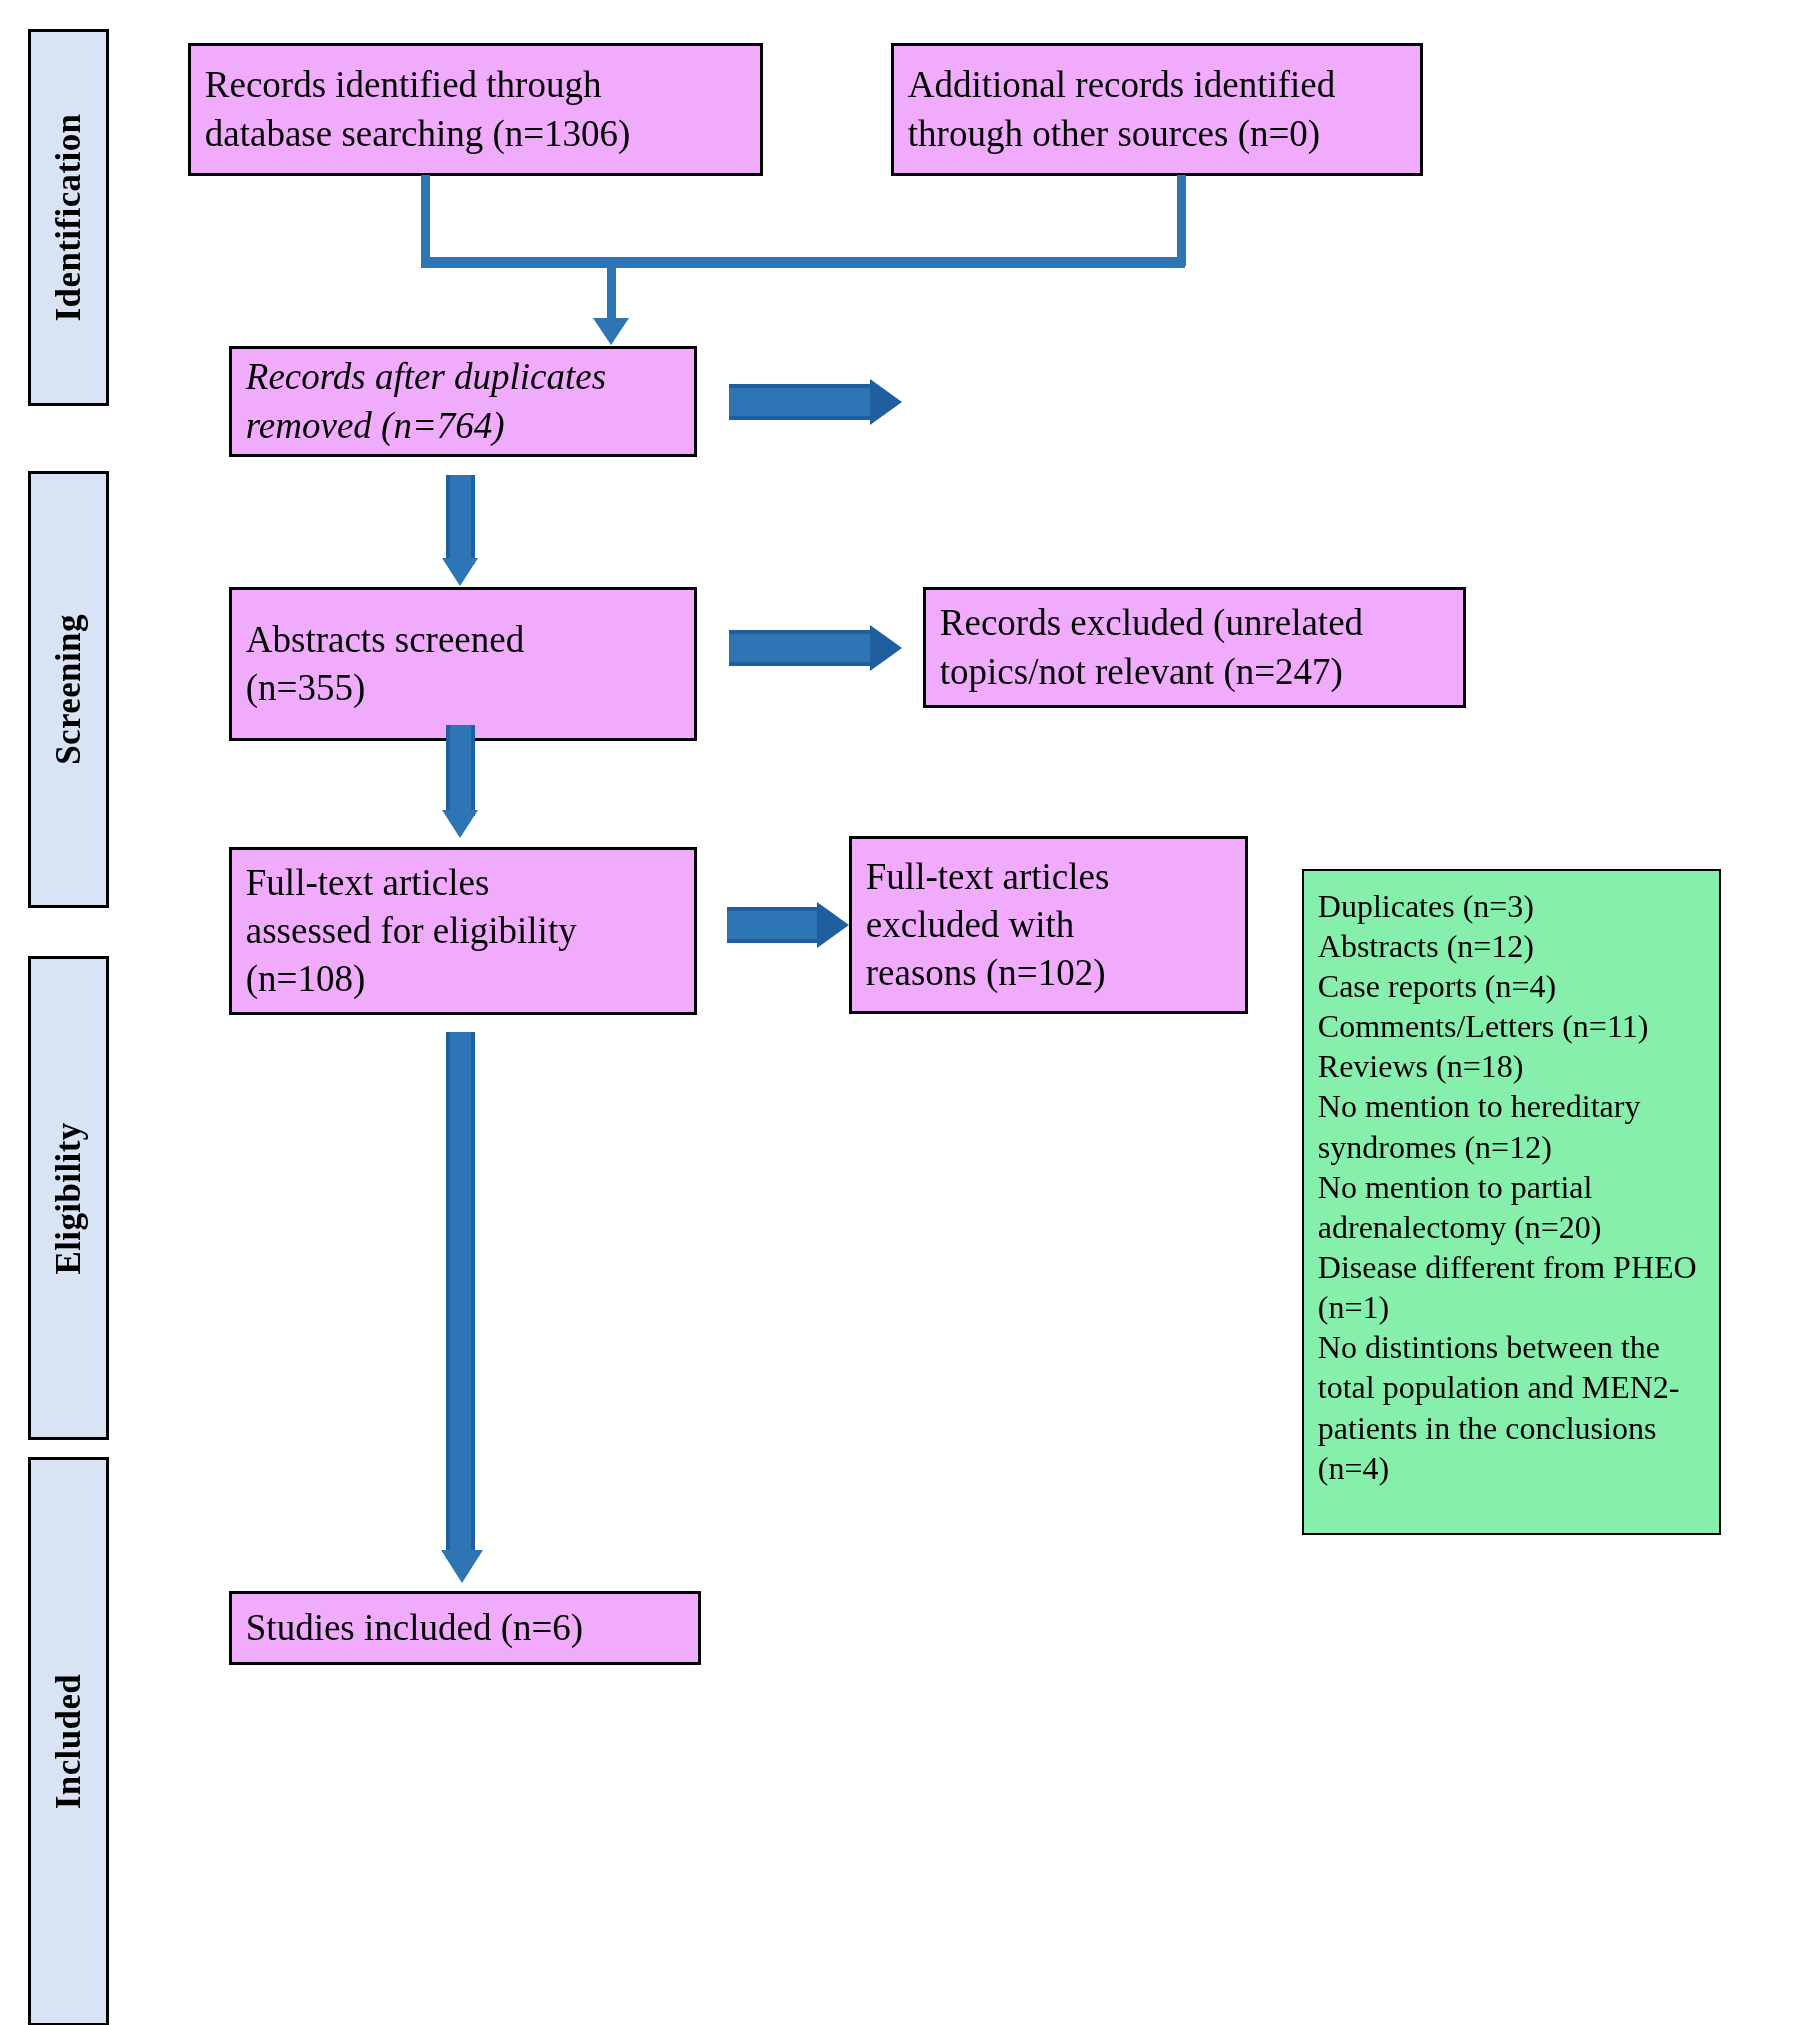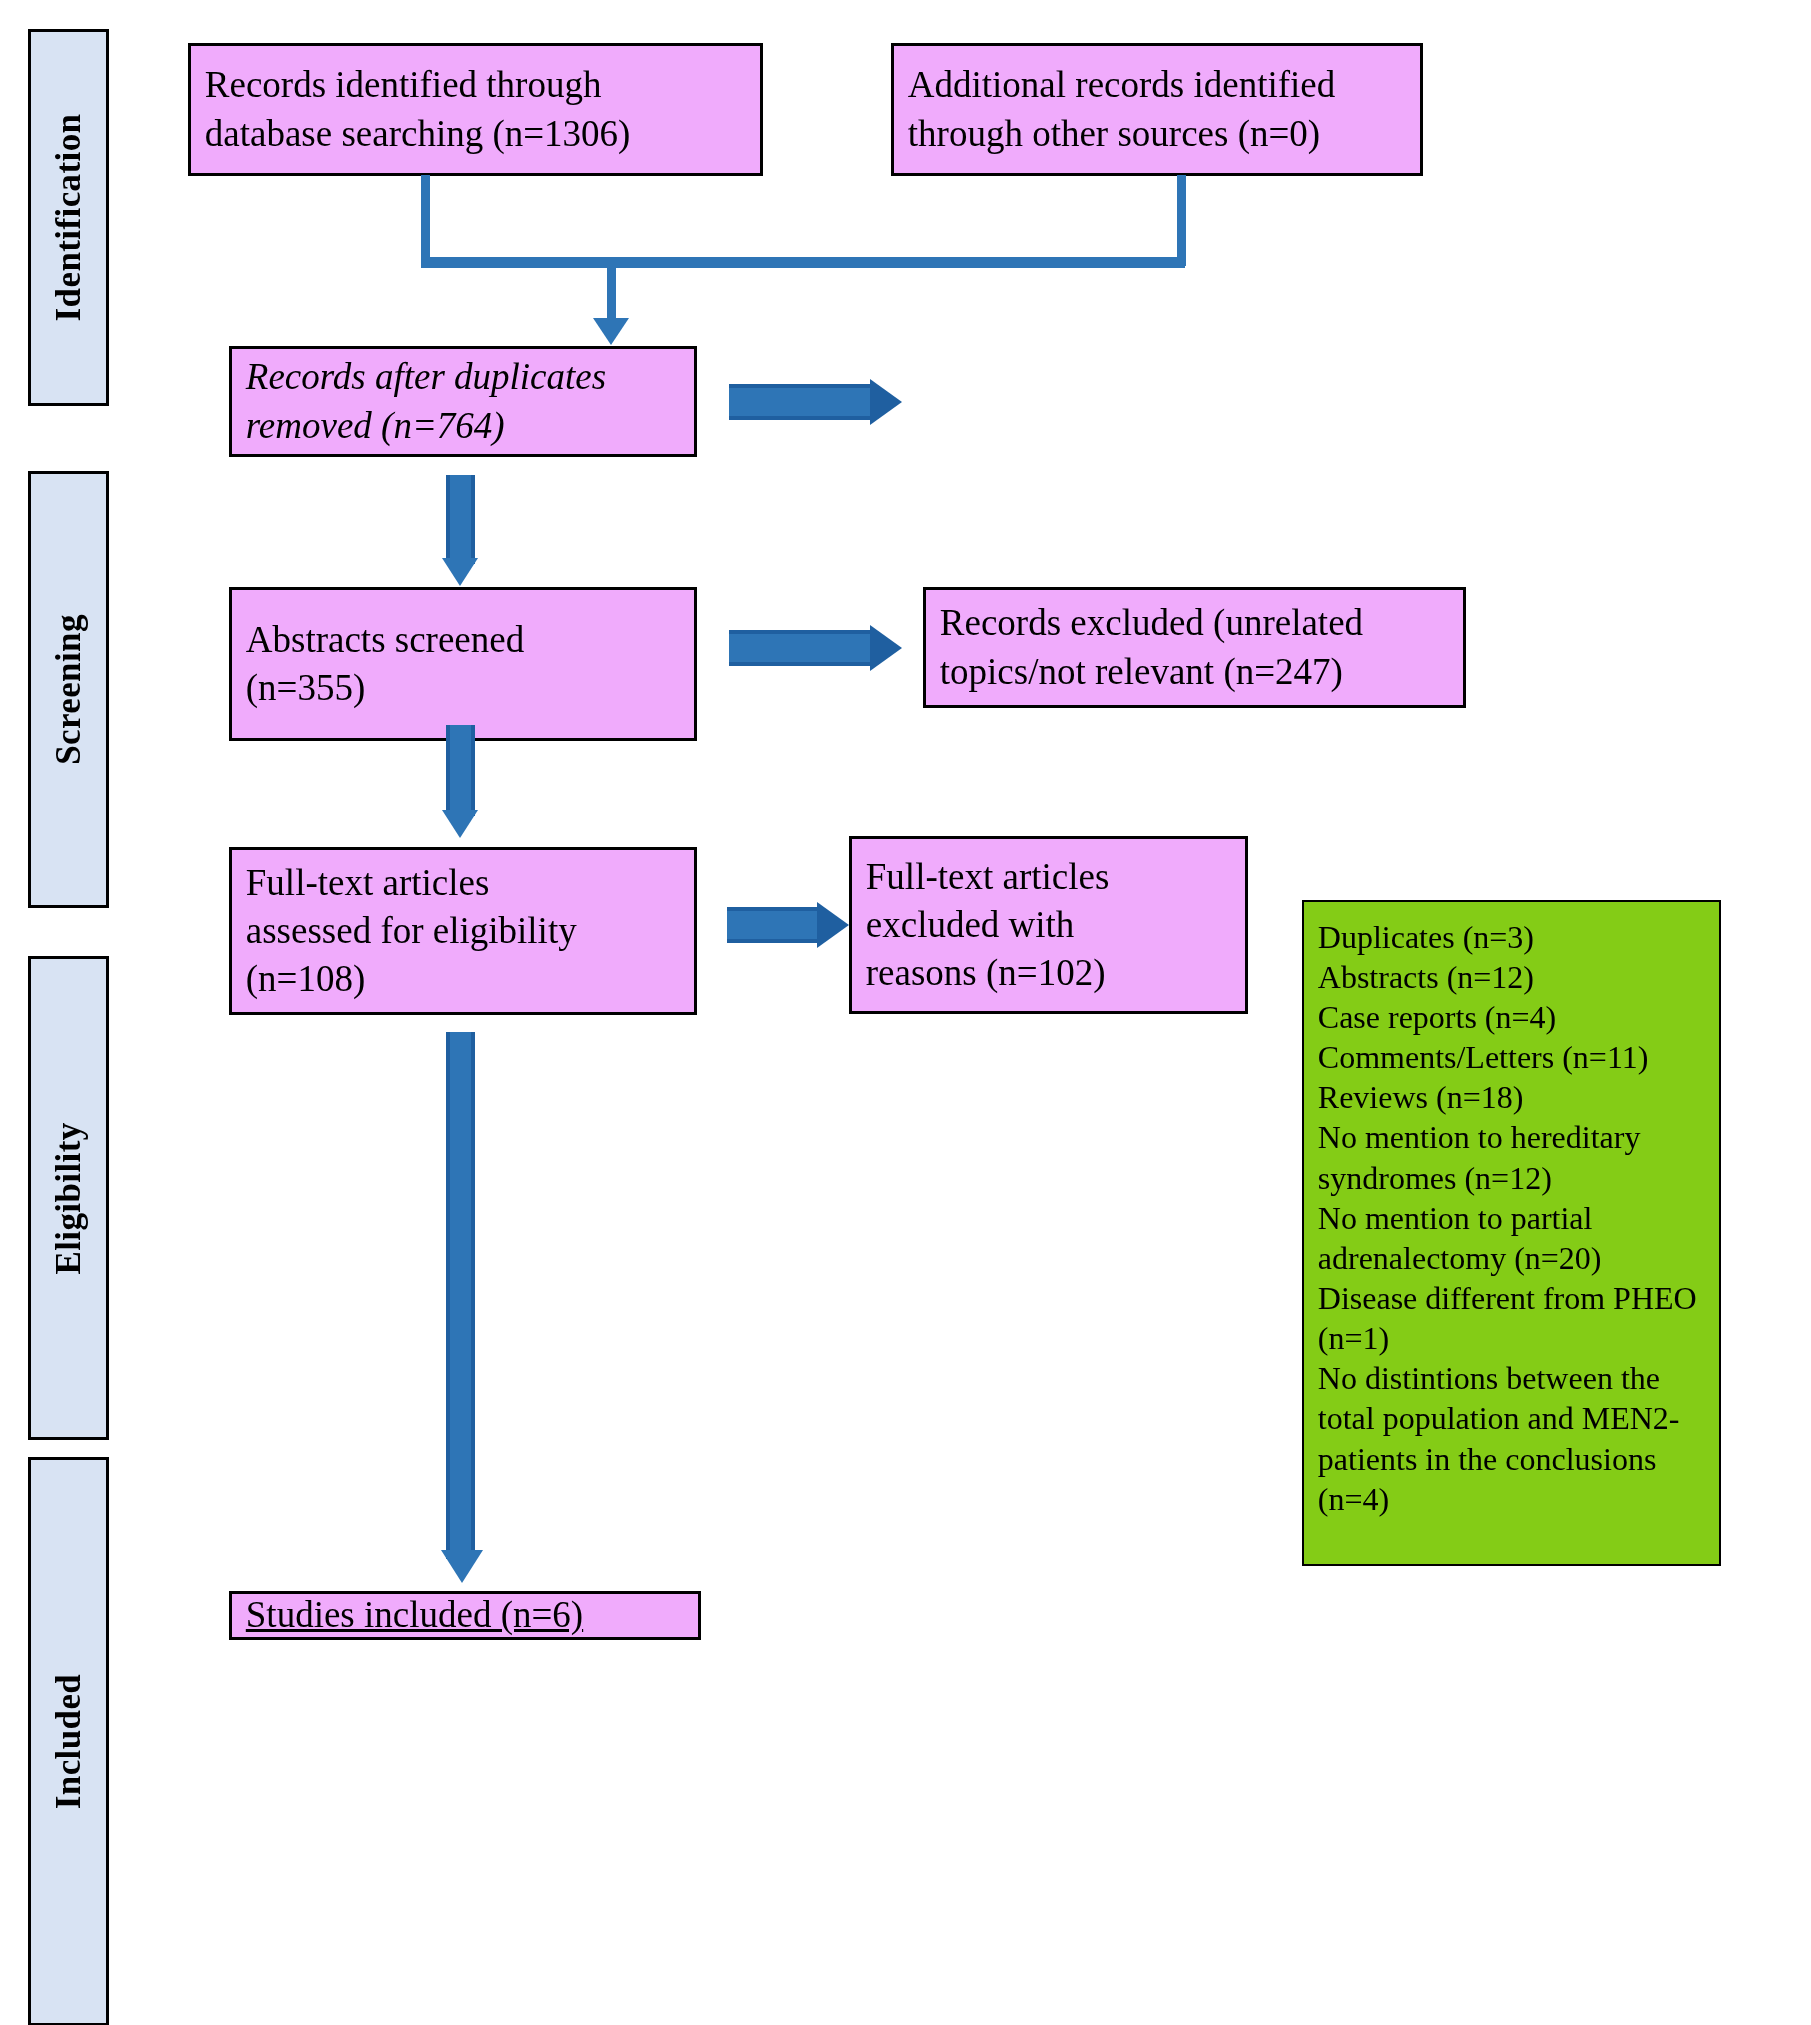--- a/index.html
+++ b/index.html
@@ -37,25 +37,24 @@
     font-size:37px;
     line-height:1.30;
     text-align:left;
     width:100%;
     white-space:pre-line;
   }
 
   
   .reasons-box{
     position:absolute;
-    background:#84cc16;
+    background:#86efac;
     border:2.8px solid #000000;
     box-sizing:border-box;
     padding:14.6px 10.5px 10.5px 13.8px;
-    margin-top:31px;
   }
   .reasons-box .rline{
     font-size:32px;
     line-height:1.255;
     white-space:pre-line;
     display:block;
   }
 
   
   .vshaft{position:absolute;background:#2E75B6;}
@@ -164,18 +163,18 @@
 (n=1)</span>
     <span class="rline">No distintions between the
 total population and MEN2-
 patients in the conclusions
 (n=4)</span>
   </div>
 
   <div class="vbody" style="left:446px;top:1032px;width:29px;height:527px;"></div>
   <div class="vhead" style="left:441px;top:1550px;border-left-width:21px;border-right-width:21px;border-top-width:33px;"></div>
 
-  <div class="fbox" style="left:229px;top:1591px;width:472px;height:49px;text-decoration:underline;">
+  <div class="fbox" style="left:229px;top:1591px;width:472px;height:74px;">
     <span class="fbox-text">Studies included (n=6)</span>
   </div>
 
 </div>
 
 
 </body></html>

